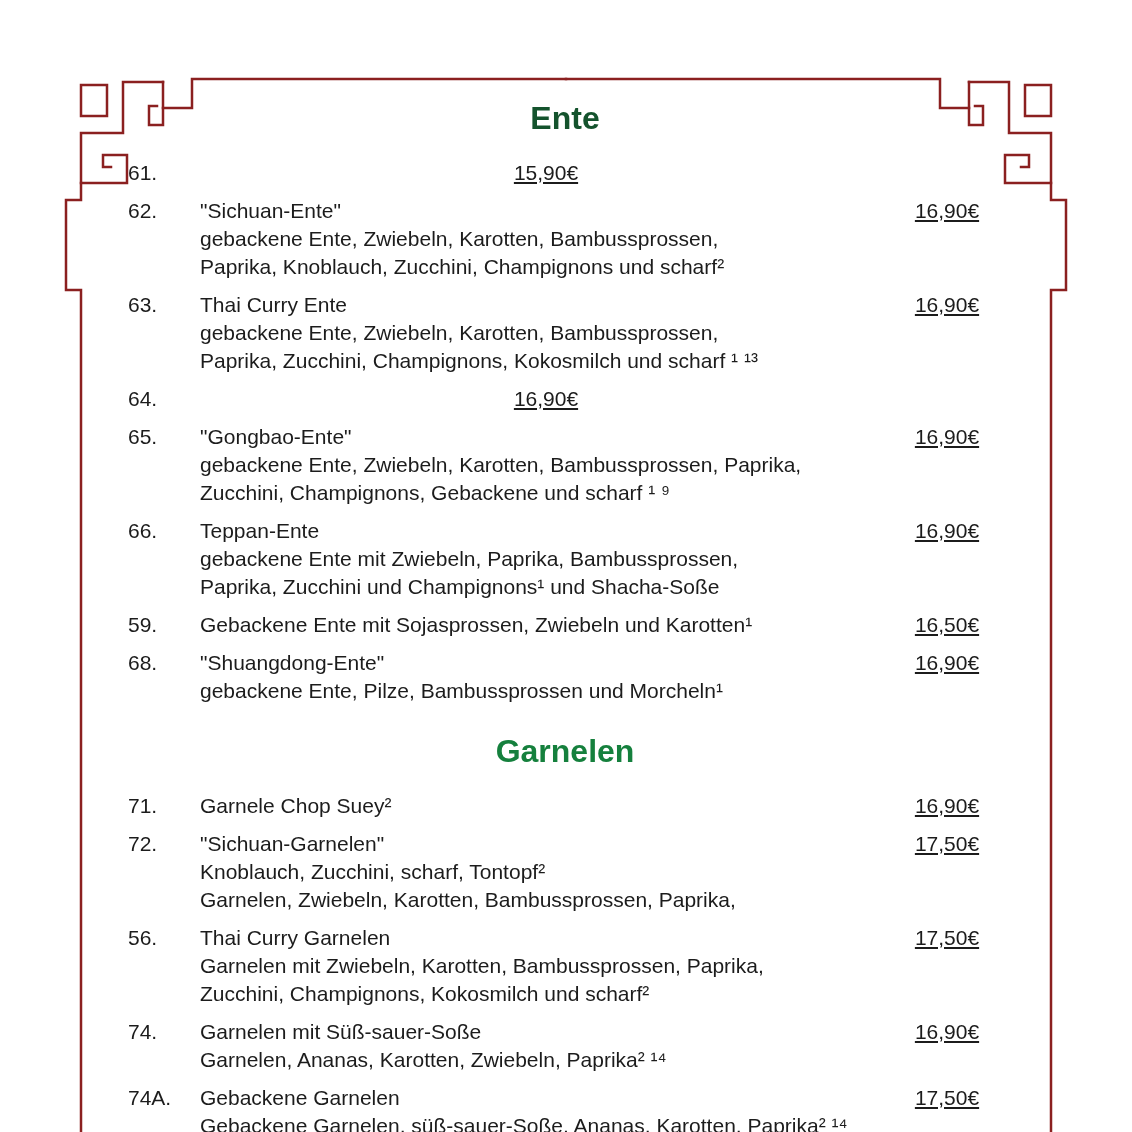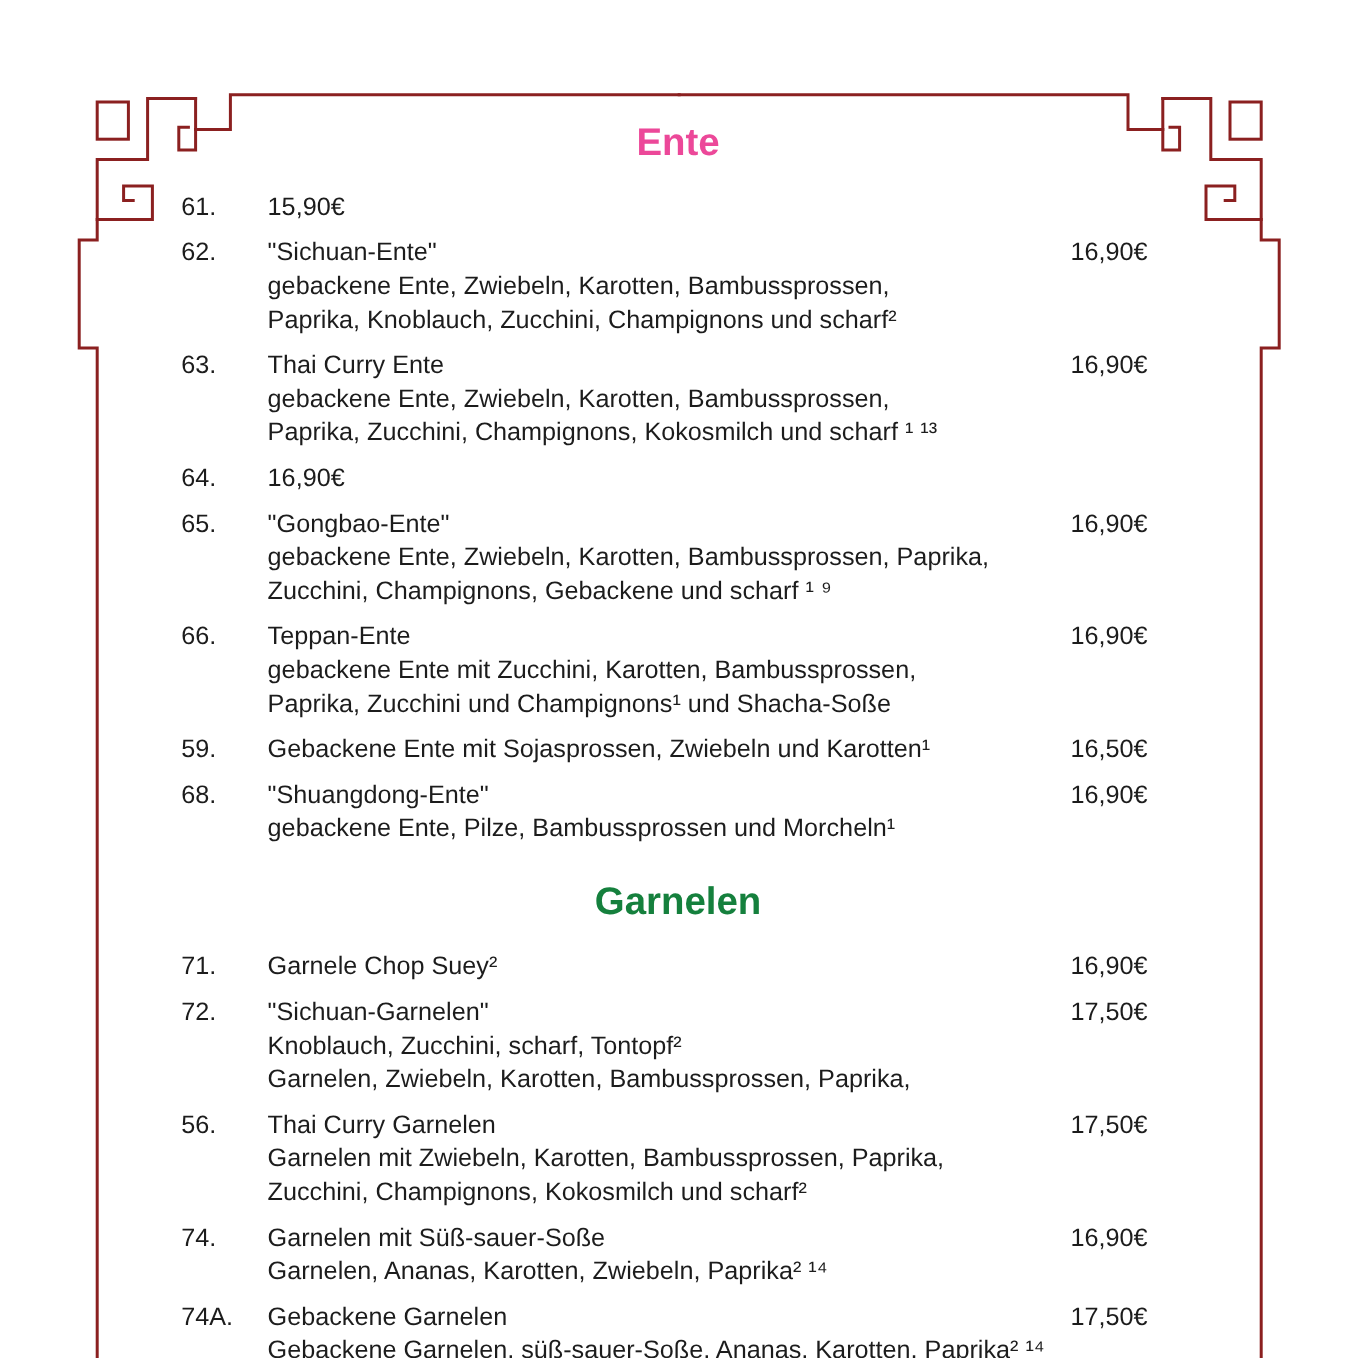--- a/index.html
+++ b/index.html
@@ -14,24 +14,24 @@
     position:absolute;left:128px;top:96px;width:874px;
   }
   .section-title{
     font-size:32px;font-weight:bold;color:#c4122a;
     text-align:center;margin:0 0 19px 0;line-height:44px;
     letter-spacing:0px;
   }
   .section + .section .section-title{margin-top:2px;}
   .item{
     display:grid;grid-template-columns:72px 1fr 110px;
-    font-size:21px;line-height:28px;margin-bottom:10px;margin-left:23px;
+    font-size:21px;line-height:28px;margin-bottom:10px;
   }
   .item-num{text-align:left;}
-  .item-price{text-align:left;align-self:start;}
+  .item-price{text-align:center;align-self:start;text-decoration:underline;}
   .item-title{}
   .desc-line{}
 </style>
 </head>
 <body>
 
 <svg id="border-svg" width="1132" height="1132" viewBox="0 0 1132 1132" aria-hidden="true">
   <g stroke="#8b2020" stroke-width="2.5" fill="none" stroke-linejoin="miter" stroke-linecap="square">
     <g id="corner-left">
       <path d="M566,79 H192 V108 H163"></path>
@@ -41,21 +41,21 @@
       <path d="M81,183 V200 H66 V290 H81 V1132"></path>
     </g>
     <g transform="translate(1132,0) scale(-1,1)">
       <use href="#corner-left"></use>
     </g>
   </g>
 </svg>
 
 <div id="menu">
   <div class="section">
-    <div class="section-title" style="color: #ec4899;">Ente</div>
+    <div class="section-title" style="color: #14532d;">Ente</div>
     <div class="section-items">
   <div class="item">
     <span class="item-num">61.</span>
     <span class="item-price">15,90€</span>
   </div>
 
   <div class="item">
     <span class="item-num">62.</span>
     <span class="item-text">
       <div class="item-title">"Sichuan-Ente"</div>
@@ -87,21 +87,21 @@
     <div class="desc-line">gebackene Ente, Zwiebeln, Karotten, Bambussprossen, Paprika,</div>
             <div class="desc-line">Zucchini, Champignons, Gebackene und scharf ¹ ⁹</div>
           </span>
     <span class="item-price">16,90€</span>
   </div>
 
   <div class="item">
     <span class="item-num">66.</span>
     <span class="item-text">
       <div class="item-title">Teppan-Ente</div>
-    <div class="desc-line">gebackene Ente mit Zucchini, Karotten, Bambussprossen,</div>
+    <div class="desc-line">gebackene Ente mit Zwiebeln, Paprika, Bambussprossen,</div>
             <div class="desc-line">Paprika, Zucchini und Champignons¹ und Shacha-Soße</div>
           </span>
     <span class="item-price">16,90€</span>
   </div>
 
   <div class="item">
     <span class="item-num">59.</span>
     <span class="item-text">
       <div class="item-title">Gebackene Ente mit Sojasprossen, Zwiebeln und Karotten¹</div>
     </span>

